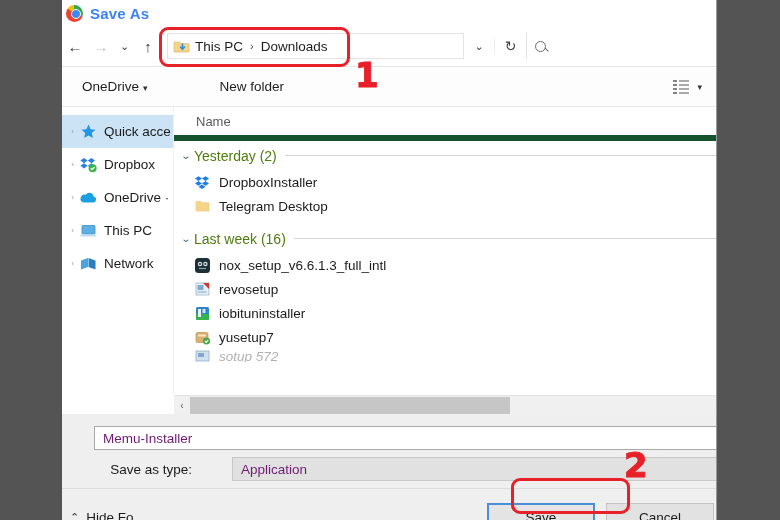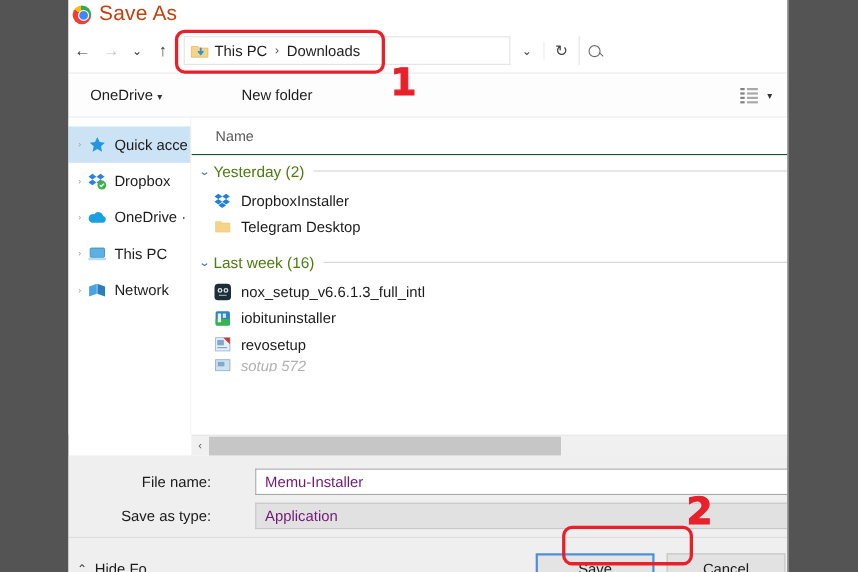--- a/index.html
+++ b/index.html
@@ -50,23 +50,24 @@
   .chrome-icon::after {
     content: "";
     position: absolute;
     left: 4.5px; top: 4.5px;
     width: 8px; height: 8px;
     border-radius: 50%;
     background: #4285f4;
     border: 1.5px solid #fff;
   }
   .title-text {
-    font-size: 19px;
-    color: #c2410c;
+    font-size: 15px;
+    color: #3b82f6;
     letter-spacing: .2px;
+    font-weight: bold;
   }
 
   
   .navbar {
     height: 41px;
     background: #ffffff;
     display: flex;
     align-items: center;
     border-bottom: 1px solid #e6e6e6;
     position: relative;
@@ -242,21 +243,21 @@
     flex: 1 1 auto;
     position: relative;
     background: #ffffff;
     overflow: hidden;
   }
   .col-header {
     height: 34px;
     display: flex;
     align-items: center;
     padding-left: 22px;
-    border-bottom: 1px solid #14532d;
+    border-bottom: 6px solid #14532d;
   }
   .col-header span { font-size: 13px; color: #5a5a5a; }
 
   .group-row {
     display: flex;
     align-items: center;
     height: 29px;
     padding-left: 4px;
   }
   .group-chevron {
@@ -617,41 +618,52 @@
               <circle cx="11.4" cy="7" r="1" fill="#1c2e36"></circle>
               <path d="M5 11.5h7" stroke="#8aa3ad" stroke-width="1.2"></path>
             </svg>
           </span>
           <span class="file-name">nox_setup_v6.6.1.3_full_intl</span>
         </div>
 
         <div class="file-row">
           <span class="file-icon">
             <svg viewBox="0 0 17 17" width="17" height="17">
+              <rect x="2" y="2" width="13" height="12" fill="#e8f0f7" stroke="#9ab6cf" stroke-width=".8"></rect>
+              <rect x="3.5" y="4" width="6" height="5" fill="#7fa8cc"></rect>
+              <path d="M9 2h6v6z" fill="#d3342b"></path>
+              <path d="M3.5 11h9" stroke="#7fa8cc" stroke-width="1"></path>
+            </svg>
+          </span>
+          <span class="file-name">revosetup</span>
+        </div>
+
+        <div class="file-row">
+          <span class="file-icon">
+            <svg viewBox="0 0 17 17" width="17" height="17">
               <rect x="2" y="2" width="13" height="13" rx="1.5" fill="#2d82c8"></rect>
               <path d="M2 9h13v4.5a1.5 1.5 0 01-1.5 1.5H3.5A1.5 1.5 0 012 13.5z" fill="#34b44a"></path>
               <rect x="4" y="4" width="3" height="8" fill="#eaf3fa"></rect>
               <rect x="8.5" y="4" width="3" height="4" fill="#cfe4f4"></rect>
             </svg>
           </span>
           <span class="file-name">iobituninstaller</span>
         </div>
 
         <div class="file-row">
           <span class="file-icon">
             <svg viewBox="0 0 17 17" width="17" height="17">
-              <rect x="2" y="2" width="13" height="12" fill="#e8f0f7" stroke="#9ab6cf" stroke-width=".8"></rect>
-              <rect x="3.5" y="4" width="6" height="5" fill="#7fa8cc"></rect>
-              <path d="M9 2h6v6z" fill="#d3342b"></path>
-              <path d="M3.5 11h9" stroke="#7fa8cc" stroke-width="1"></path>
-            </svg>
-          </span>
-          <span class="file-name">revosetup</span>
-        </div>
-
+              <rect x="2" y="3.5" width="12" height="10" rx="1.5" fill="#d8b070" stroke="#bd9450" stroke-width=".7"></rect>
+              <rect x="4" y="5.5" width="8" height="2" fill="#f3e3c7"></rect>
+              <circle cx="12.5" cy="12" r="3.6" fill="#4aa84a"></circle>
+              <path d="M10.9 12.1l1.2 1.2 2.2-2.4" stroke="#fff" stroke-width="1.2" fill="none"></path>
+            </svg>
+          </span>
+          <span class="file-name">yusetup7</span>
+        </div>
 
         <div class="cut-row">
           <span class="file-icon">
             <svg viewBox="0 0 17 17" width="17" height="17">
               <rect x="2" y="2" width="13" height="10" fill="#cfe0ee" stroke="#93b0c8" stroke-width=".8"></rect>
               <rect x="4" y="4" width="6" height="4" fill="#7fa8cc"></rect>
             </svg>
           </span>
           <span class="file-name">sotup 572</span>
         </div>
@@ -661,21 +673,20 @@
 
     <div class="hscroll">
       <span class="hscroll-arrow">‹</span>
       <span class="hscroll-track">
         <span class="hscroll-thumb"></span>
       </span>
     </div>
 
     <div class="footer-form">
       <div class="form-row">
-        <span class="form-label">File name:</span>
         <span class="form-input" placeholder="File name">Memu-Installer</span>
       </div>
       <div class="form-row">
         <span class="form-label">Save as type:</span>
         <span class="form-input combo">Application</span>
       </div>
     </div>
 
     <div class="btnbar">
       <div class="hidefolders">

